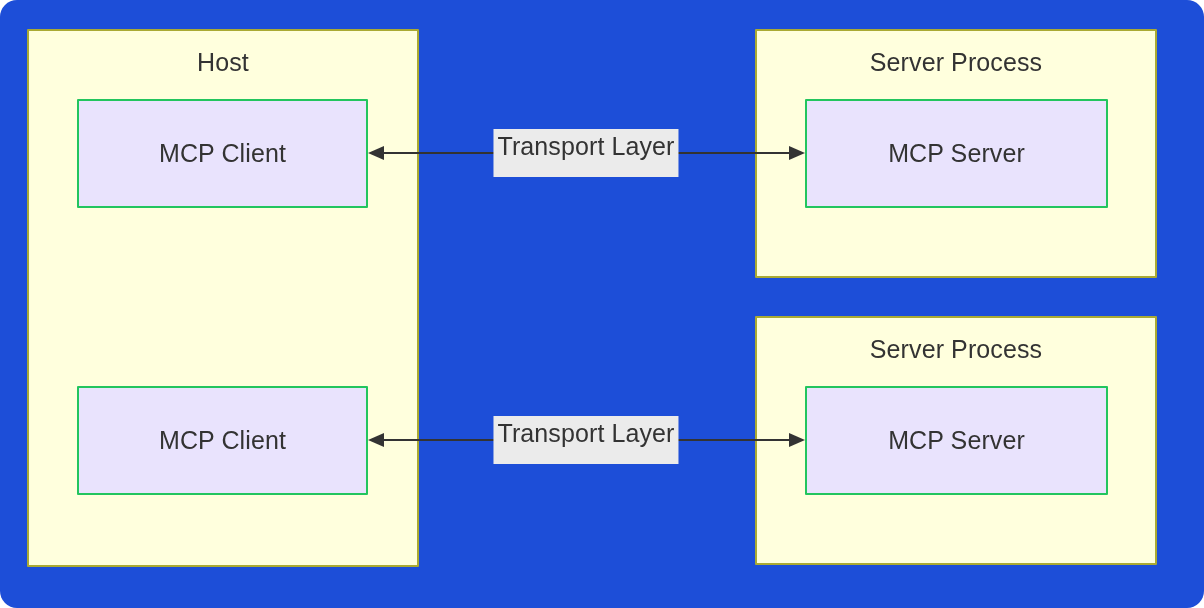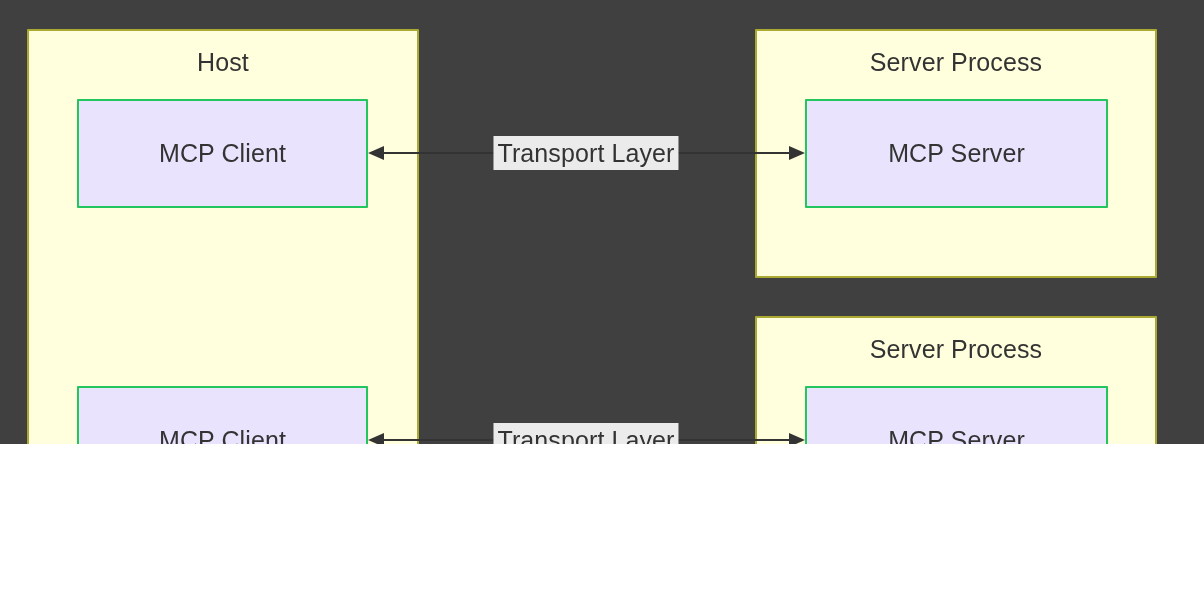--- a/index.html
+++ b/index.html
@@ -6,23 +6,24 @@
     margin: 0;
     padding: 0;
     background: #ffffff;
   }
   body {
     font-family: "Liberation Sans", sans-serif;
   }
   #canvas {
     position: relative;
     width: 1204px;
-    height: 444px;
-    background: #404040;
+    height: 608px;
+    background: #1d4ed8;
     overflow: hidden;
+    border-radius: 17px;
   }
 
   
   .container {
     position: absolute;
     box-sizing: border-box;
     background: #ffffdd;
     border: 2px solid #aaaa33;
     border-radius: 1px;
   }
@@ -73,21 +74,21 @@
   }
   .edge-label {
     position: absolute;
     transform: translate(-50%, -50%);
     background: #ebebeb;
     color: #333333;
     font-size: 25px;
     line-height: 29px;
     letter-spacing: 0.1px;
     white-space: nowrap;
-    padding: 3px 4px 2px 4px;
+    padding: 3px 4px 16px 4px;
   }
 </style>
 </head>
 <body>
 
 <div id="canvas">
 
   <div class="container" style="left:27px; top:29px; width:392px; height:538px;">
     <div class="container-title" style="top:17px;">Host</div>
   </div>

